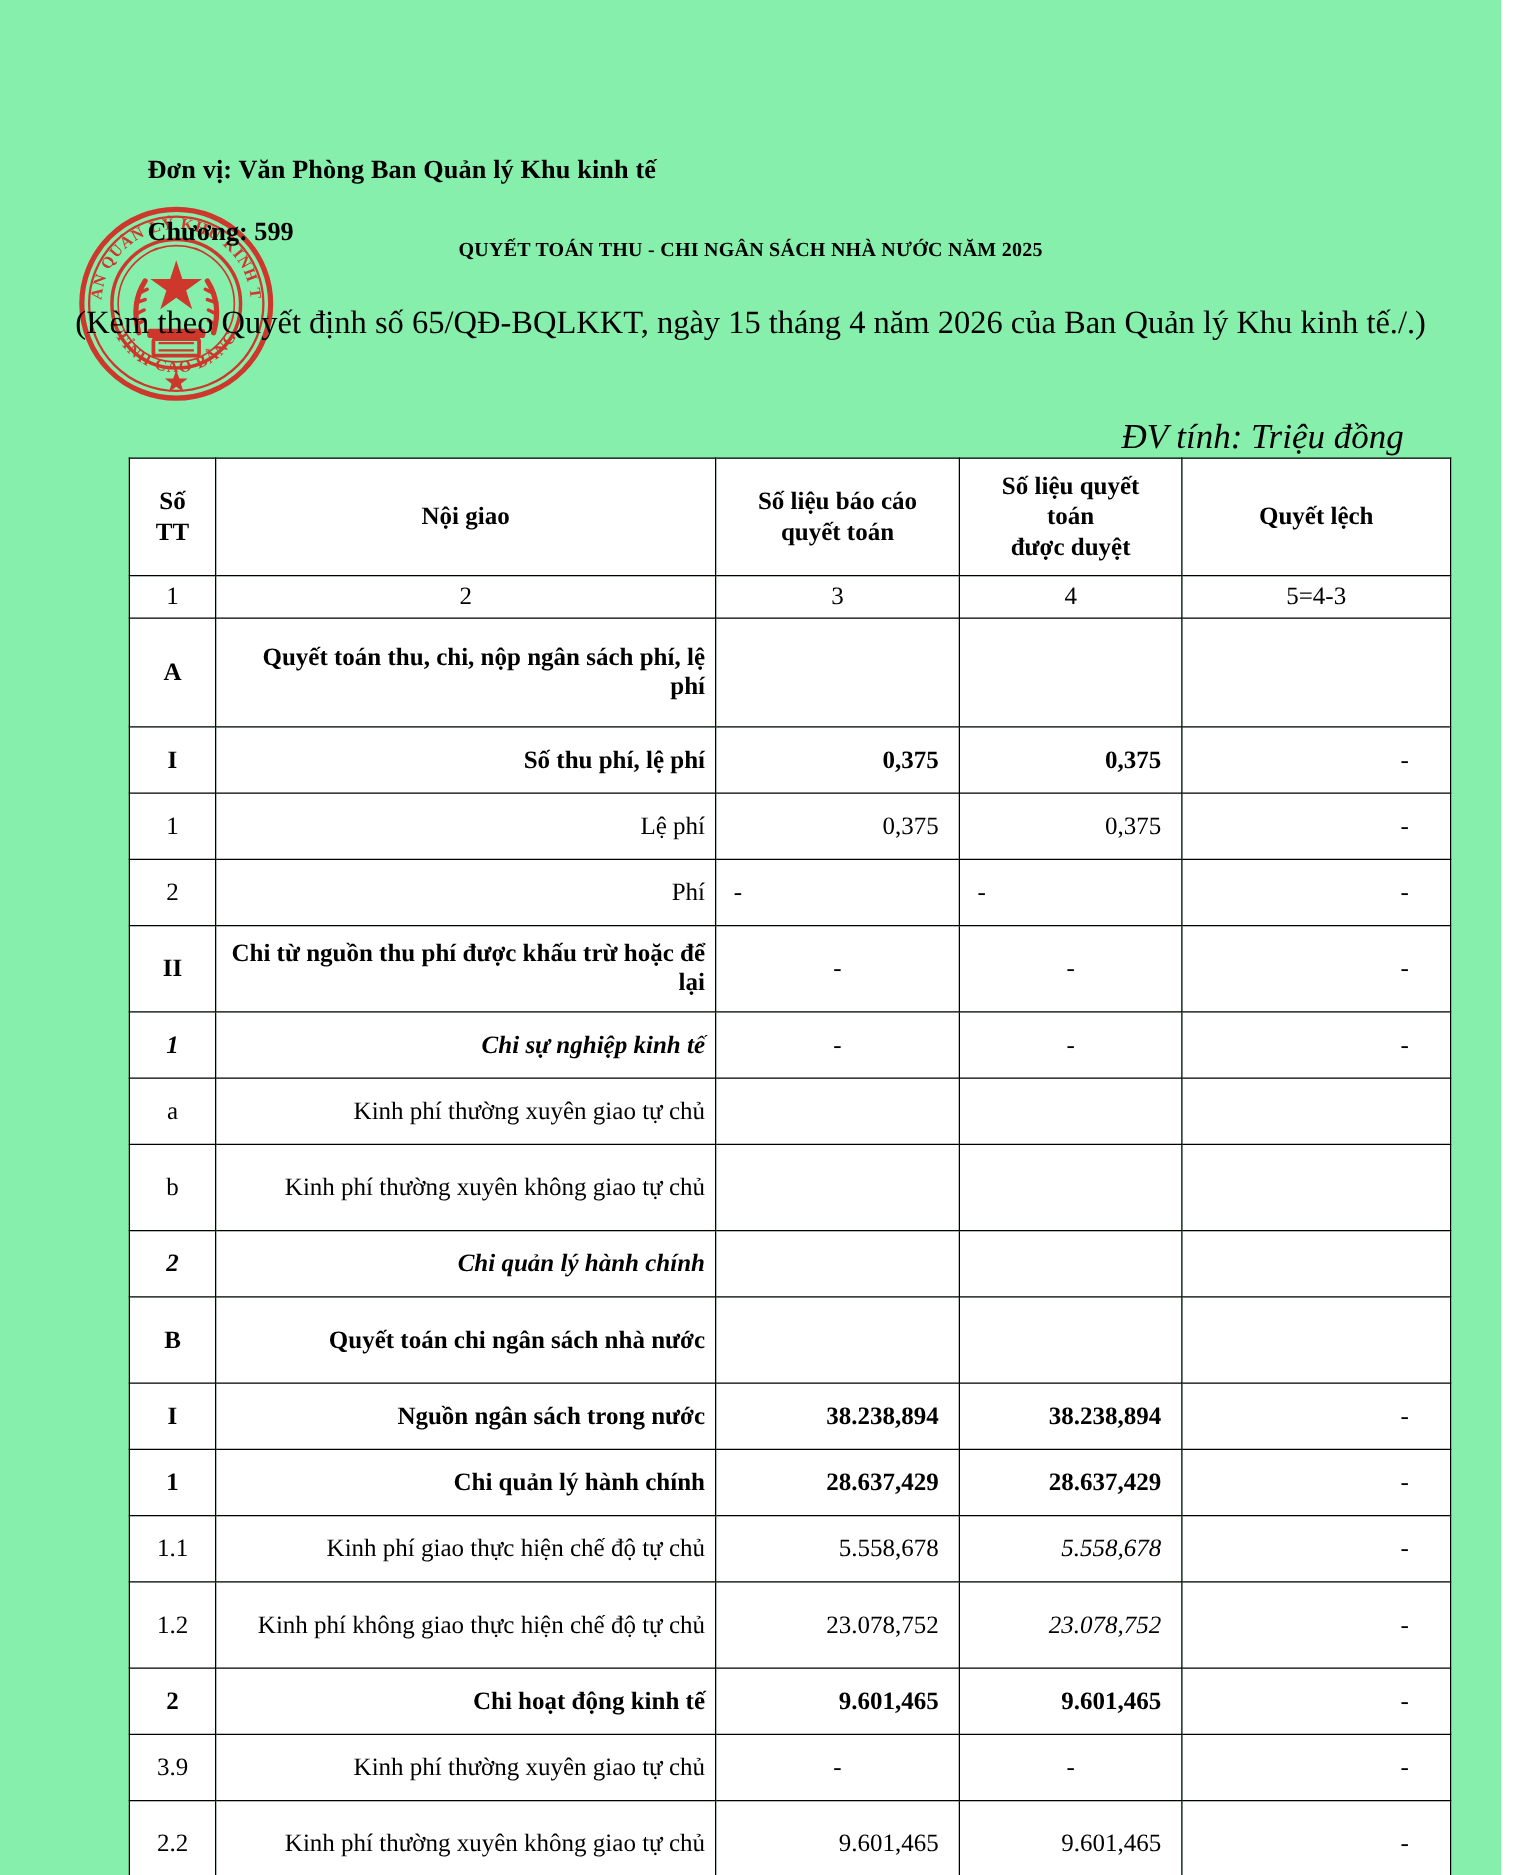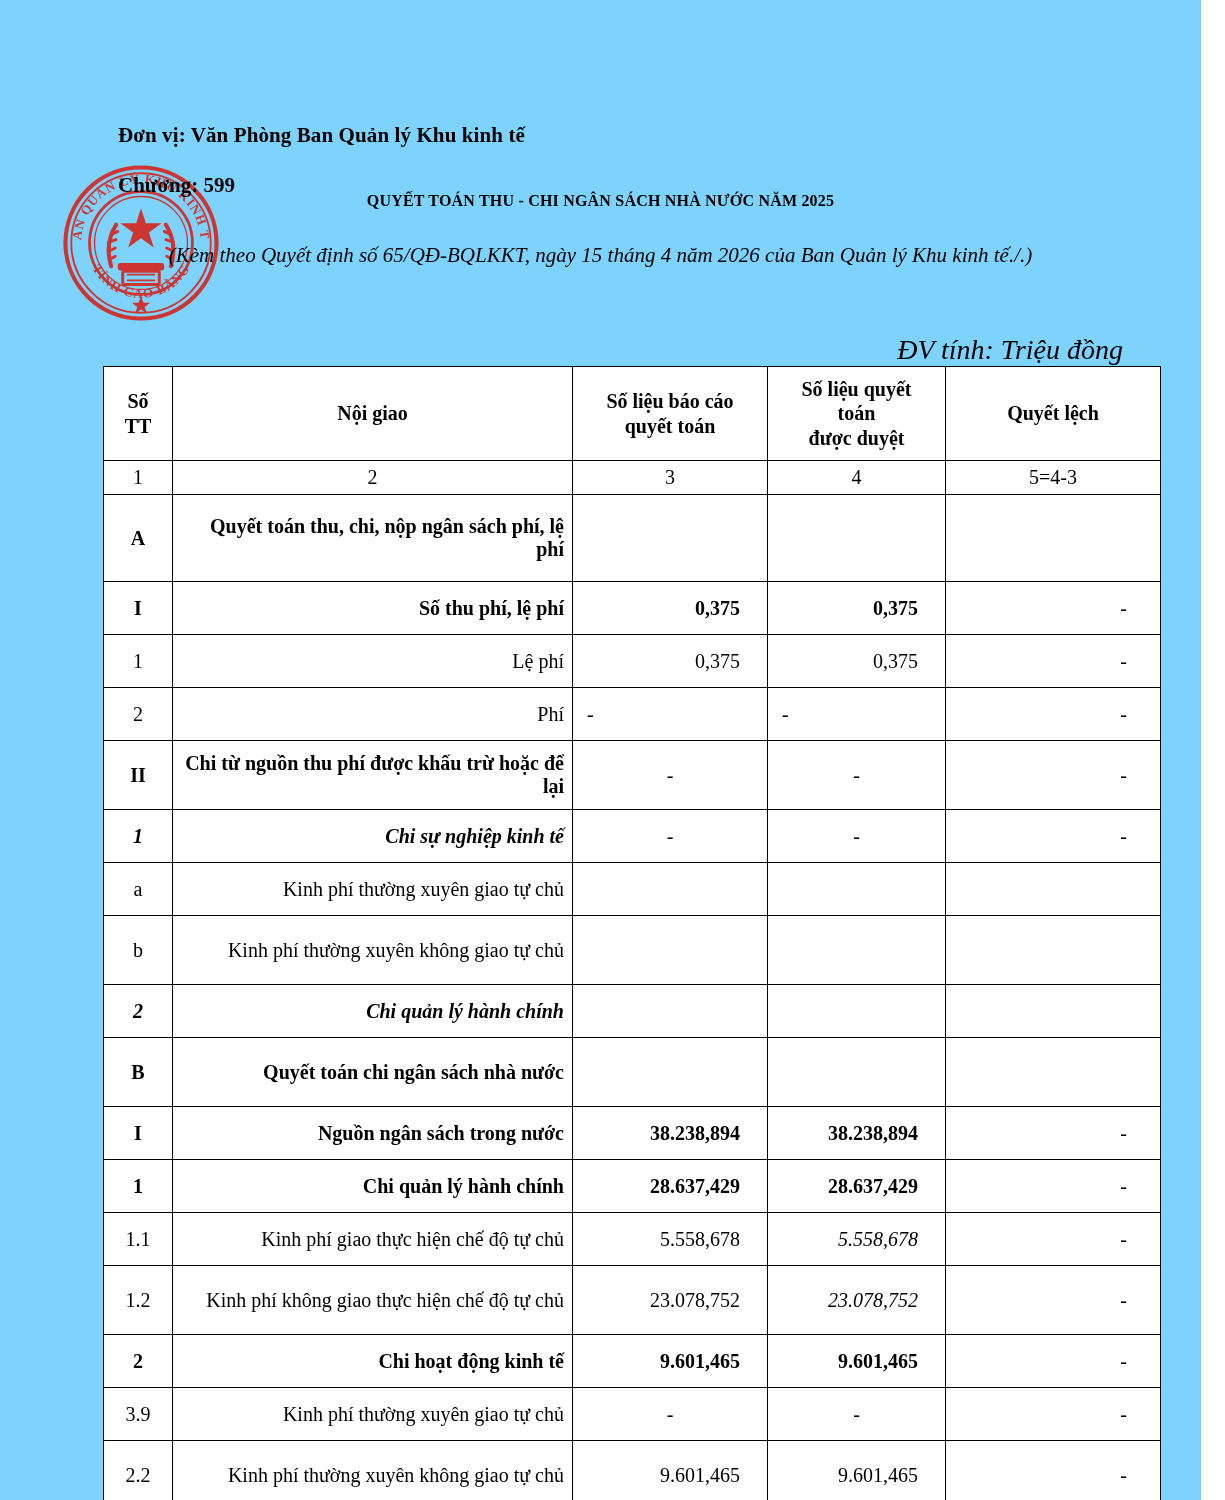--- a/index.html
+++ b/index.html
@@ -4,21 +4,21 @@
 <style>
   html, body {
     margin: 0;
     padding: 0;
     background: #ffffff;
   }
   .page {
     position: relative;
     width: 1201px;
     height: 1500px;
-    background: #7dd3fc;
+    background: #86efac;
     font-family: "Liberation Serif", "DejaVu Serif", serif;
     color: #000000;
     overflow: hidden;
   }
 
   
   .unit-line {
     position: absolute;
     left: 118px;
     top: 123px;
@@ -47,22 +47,21 @@
     font-weight: bold;
     letter-spacing: .2px;
     z-index: 3;
   }
   .doc-subtitle {
     position: absolute;
     left: 0;
     right: 0;
     top: 243px;
     text-align: center;
-    font-size: 21px;
-    font-style: italic;
+    font-size: 26px;
     z-index: 3;
     white-space: nowrap;
   }
   .unit-measure {
     position: absolute;
     right: 78px;
     top: 334px;
     font-size: 28px;
     font-style: italic;
     white-space: nowrap;
@@ -114,21 +113,21 @@
     font-weight: normal;
     padding-top: 5px;
     padding-bottom: 5px;
   }
 
   td.stt {
     text-align: center;
     white-space: nowrap;
   }
   td.name { text-align: right; }
-  td.num  { text-align: right; padding-right: 27px; white-space: nowrap; }
+  td.num  { text-align: right; padding-right: 16px; white-space: nowrap; }
   td.num.center { text-align: center; padding-right: 8px; }
   td.num.left   { text-align: left;  padding-left: 14px; }
   td.num.diff   { padding-right: 33px; }
 
   .b    { font-weight: bold; }
   .i    { font-style: italic; }
   .bi   { font-weight: bold; font-style: italic; }
   .indent { padding-left: 18px; }
 
   tr.h-tall  td { height: 74px; }

